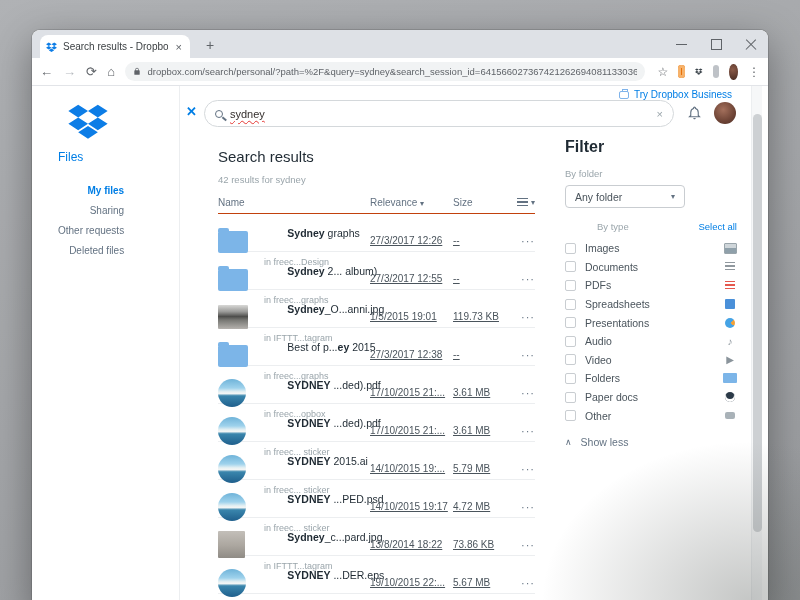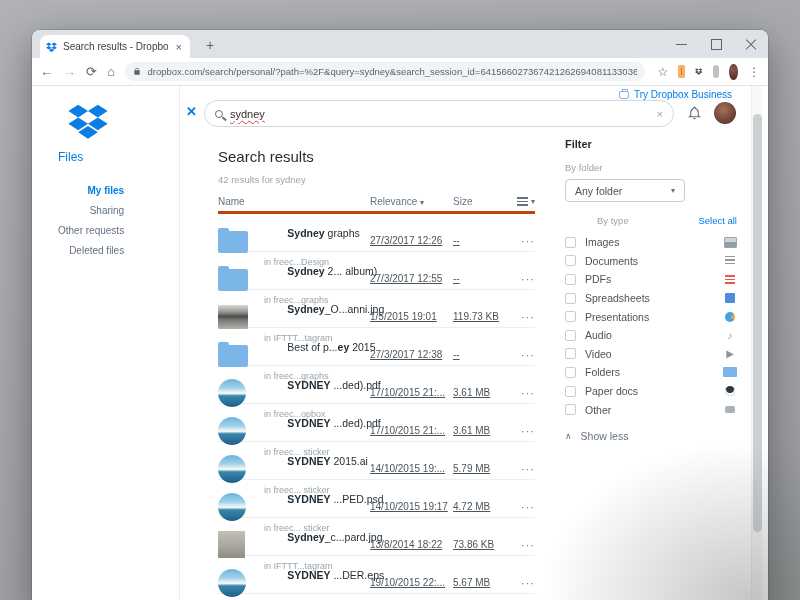--- a/index.html
+++ b/index.html
@@ -68,21 +68,21 @@
   .search-text { flex:1; font-size:11px; color:#352f2d;
     text-decoration: underline wavy #e53935 1px; text-underline-offset:2px; }
   .search-clear { font-size:11px; color:#9aa5ab; }
   .bell { position:absolute; right:66px; top:5px; }
   .page-avatar { position:absolute; right:32px; top:2px; width:22px; height:22px; border-radius:50%;
     background: radial-gradient(circle at 42% 35%, #a4705c, #6e4436 60%, #4e2f26); }
 
   .results-title { position:absolute; left:38px; top:62px; font-size:15px; color:#1f2a33; }
   .results-sub { position:absolute; left:38px; top:88px; font-size:9.5px; color:#9aa5ab; }
 
-  .thead { position:absolute; left:38px; top:106px; width:317px; height:22px; border-bottom:3px solid #c2410c;
+  .thead { position:absolute; left:38px; top:106px; width:317px; height:22px; border-bottom:1px solid #c2410c;
     display:grid; grid-template-columns:46px 106px 83px 55px 27px; align-items:center;
     font-size:10px; color:#637282; }
   .th-name { grid-column:1 / span 2; }
   .caret { font-size:8px; color:#637282; }
   .viewsw { display:flex; align-items:center; gap:3px; justify-content:flex-end; }
   .viewlines { width:11px; height:9px; background:repeating-linear-gradient(180deg,#637282 0 1.5px,transparent 1.5px 3.5px); }
 
   .rows { position:absolute; left:38px; top:128px; width:317px; }
   .row { display:grid; grid-template-columns:46px 106px 83px 55px 27px; align-items:center; height:38px;
     border-bottom:1px solid #eceef0; }
@@ -96,21 +96,21 @@
   .photo-fog-thumb { width:27px; height:27px; border-radius:1px;
     background:linear-gradient(180deg,#c3bfb9 0%,#aba69f 55%,#8f8b85 100%); }
   .fname { font-size:10.5px; color:#1f2a33; white-space:pre; line-height:13px; }
   .fname .b { font-weight:bold; }
   .floc { font-size:9px; color:#9aa5ab; white-space:pre; margin-top:4px; }
   .fdate,.fsize { font-size:10px; color:#4a545c; white-space:nowrap;text-decoration:underline; }
   .fmenu { font-size:11px; color:#637282; letter-spacing:1px; text-align:right; }
 
   
   .filter { position:absolute; left:385px; top:52px; width:172px; }
-  .f-title { font-size:11px; font-weight:bold; color:#1f2a33; }
+  .f-title { font-size:16px; font-weight:bold; color:#1f2a33; }
   .f-label { font-size:9.5px; color:#9aa5ab; margin-top:12px; }
   .f-select { margin-top:6px; width:120px; height:23px; border:1px solid #c9cdd1; border-radius:4px;
     display:flex; align-items:center; justify-content:space-between; padding:0 9px; font-size:10.5px; color:#4a545c; }
   .f-typerow { display:flex; align-items:center; justify-content:space-between; margin-top:13px;padding-left:32px; }
   .f-selectall { font-size:9.5px; color:#007ee5; }
   .f-items { margin-top:7px; display:flex; flex-direction:column; }
   .f-item { height:18.6px; display:flex; align-items:center; gap:9px; }
   .cb { width:11px; height:11px; border:1px solid #c9cdd1; border-radius:2px; background:#fff; flex:0 0 auto; }
   .f-item-label { flex:1; font-size:10.5px; color:#4a545c; }
   .ficon { width:14px; display:flex; align-items:center; justify-content:center; font-size:10px; color:#8a949b; }

